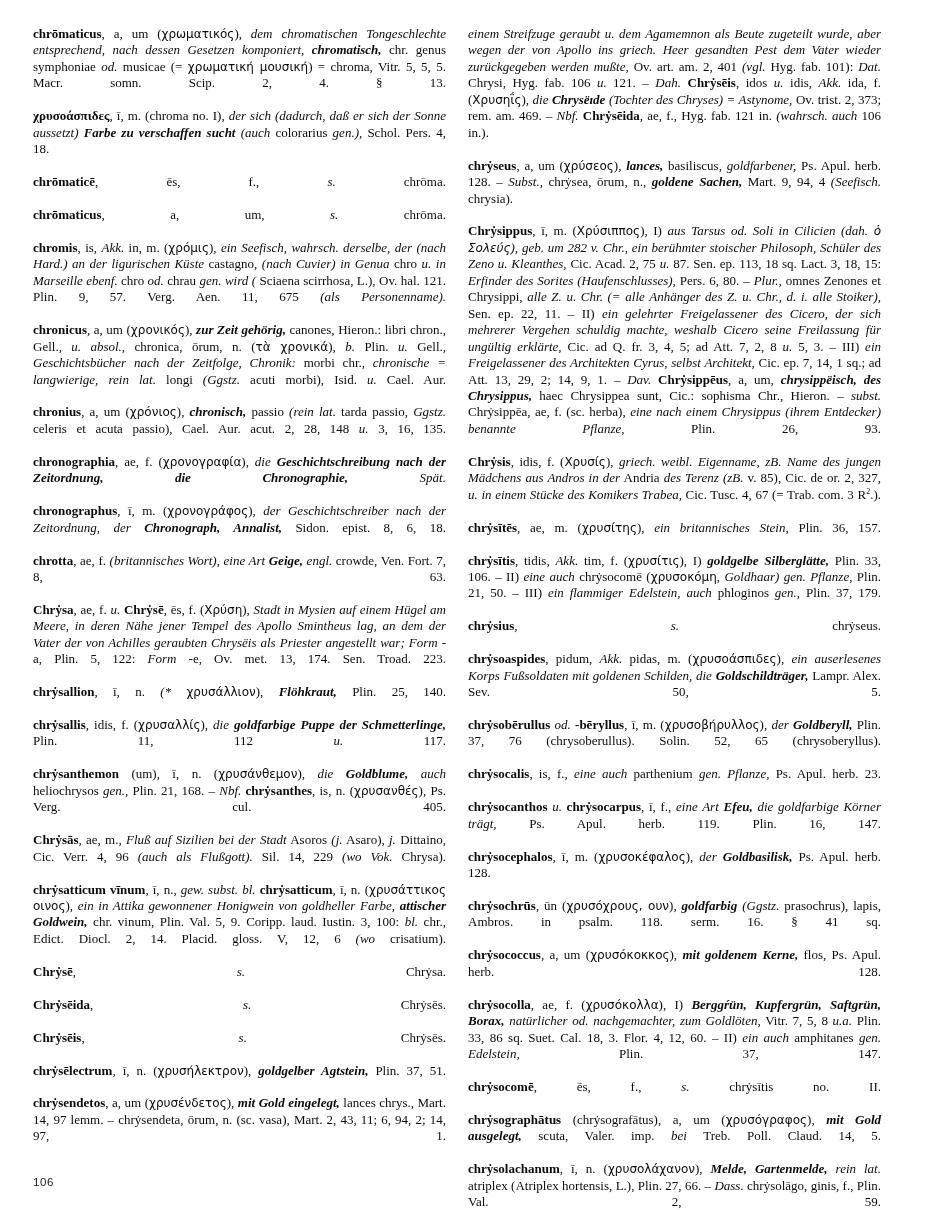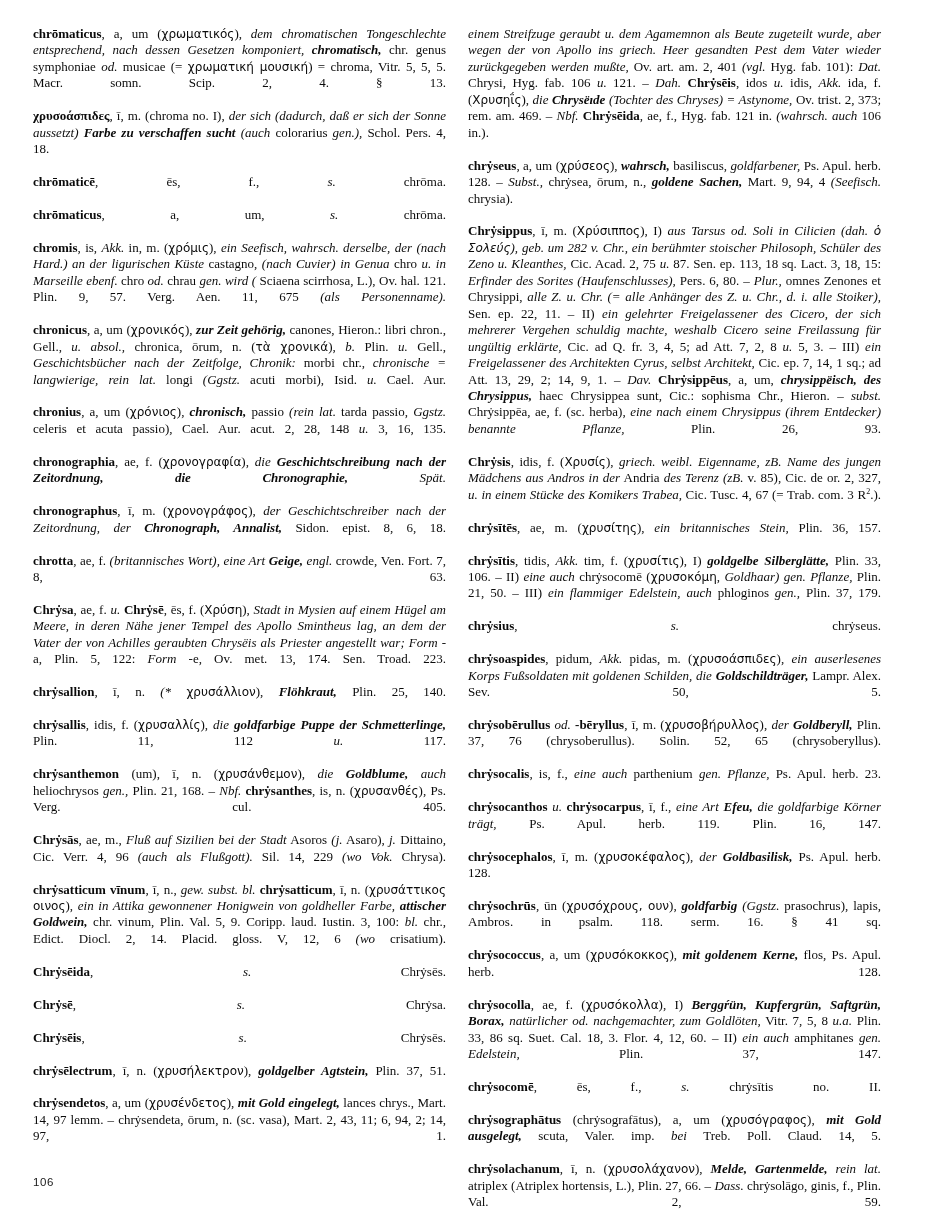--- a/index.html
+++ b/index.html
@@ -111,29 +111,29 @@
         <p class="entry"><span class="hw">chronius</span>, a, um (<span class="gk">χρόνιος</span>), <span class="bi">chronisch,</span> passio <i>(rein lat.</i> tarda passio, <i>Ggstz.</i> celeris et acuta passio), Cael. Aur. acut. 2, 28, 148 <i>u.</i> 3, 16, 135.</p>
         <p class="entry"><span class="hw">chronographia</span>, ae, f. (<span class="gk">χρονογραφία</span>), <i>die</i> <span class="bi">Geschichtschreibung nach der Zeitordnung, die Chronographie,</span> <i>Spät.</i></p>
         <p class="entry"><span class="hw">chronographus</span>, ī, m. (<span class="gk">χρονογράφος</span>), <i>der Geschichtschreiber nach der Zeitordnung, der</i> <span class="bi">Chronograph, Annalist,</span> Sidon. epist. 8, 6, 18.</p>
         <p class="entry"><span class="hw">chrotta</span>, ae, f. <i>(britannisches Wort), eine Art</i> <span class="bi">Geige,</span> <i>engl.</i> crowde, Ven. Fort. 7, 8, 63.</p>
         <p class="entry"><span class="hw">Chrẏsa</span>, ae, f. <i>u.</i> <span class="hw">Chrẏsē</span>, ēs, f. (<span class="gk">Χρύση</span>), <i>Stadt in Mysien auf einem Hügel am Meere, in deren Nähe jener Tempel des Apollo Smintheus lag, an dem der Vater der von Achilles geraubten Chrysëis als Priester angestellt war; Form</i> -a, Plin. 5, 122: <i>Form</i> -e, Ov. met. 13, 174. Sen. Troad. 223.</p>
         <p class="entry"><span class="hw">chrẏsallion</span>, ī, n. <i>(*</i> <span class="gk">χρυσάλλιον</span>), <span class="bi">Flöhkraut,</span> Plin. 25, 140.</p>
         <p class="entry"><span class="hw">chrẏsallis</span>, idis, f. (<span class="gk">χρυσαλλίς</span>), <i>die</i> <span class="bi">goldfarbige Puppe der Schmetterlinge,</span> Plin. 11, 112 <i>u.</i> 117.</p>
         <p class="entry"><span class="hw">chrẏsanthemon</span> (um), ī, n. (<span class="gk">χρυσάνθεμον</span>), <i>die</i> <span class="bi">Goldblume,</span> <i>auch</i> heliochrysos <i>gen.,</i> Plin. 21, 168. – <i>Nbf.</i> <span class="hw">chrẏsanthes</span>, is, n. (<span class="gk">χρυσανθές</span>), Ps. Verg. cul. 405.</p>
         <p class="entry"><span class="hw">Chrẏsās</span>, ae, m., <i>Fluß auf Sizilien bei der Stadt</i> Asoros <i>(j.</i> Asaro), <i>j.</i> Dittaino, Cic. Verr. 4, 96 <i>(auch als Flußgott).</i> Sil. 14, 229 <i>(wo Vok.</i> Chrysa).</p>
         <p class="entry"><span class="hw">chrẏsatticum vīnum</span>, ī, n., <i>gew. subst. bl.</i> <span class="hw">chrẏsatticum</span>, ī, n. (<span class="gk">χρυσάττικος οινος</span>), <i>ein in Attika gewonnener Honigwein von goldheller Farbe,</i> <span class="bi">attischer Goldwein,</span> chr. vinum, Plin. Val. 5, 9. Coripp. laud. Iustin. 3, 100: <i>bl.</i> chr., Edict. Diocl. 2, 14. Placid. gloss. V, 12, 6 <i>(wo</i> crisatium).</p>
+        <p class="entry"><span class="hw">Chrẏsē</span>, <i>s.</i> Chrẏsa.</p>
         <p class="entry"><span class="hw">Chrẏsēida</span>, <i>s.</i> Chrẏsēs.</p>
-        <p class="entry"><span class="hw">Chrẏsē</span>, <i>s.</i> Chrẏsa.</p>
         <p class="entry"><span class="hw">Chrẏsēis</span>, <i>s.</i> Chrẏsēs.</p>
         <p class="entry"><span class="hw">chrẏsēlectrum</span>, ī, n. (<span class="gk">χρυσήλεκτρον</span>), <span class="bi">goldgelber Agtstein,</span> Plin. 37, 51.</p>
         <p class="entry"><span class="hw">chrẏsendetos</span>, a, um (<span class="gk">χρυσένδετος</span>), <span class="bi">mit Gold eingelegt,</span> lances chrys., Mart. 14, 97 lemm. –  chrẏsendeta, ōrum, n. (sc. vasa),  Mart. 2, 43, 11; 6, 94, 2; 14, 97, 1.</p>
       </div>
     <div class="column" id="col-right">
         <p class="entry cont"><i>einem Streifzuge geraubt u. dem Agamemnon als Beute zugeteilt wurde, aber wegen der von Apollo ins griech. Heer gesandten Pest dem Vater wieder zurückgegeben werden mußte,</i> Ov. art. am. 2, 401 <i>(vgl.</i> Hyg. fab. 101): <i>Dat.</i> Chrysi, Hyg. fab. 106 <i>u.</i> 121. – <i>Dah.</i> <span class="hw">Chrẏsēis</span>, idos <i>u.</i> idis, <i>Akk.</i> ida, f. (<span class="gk">Χρυσηΐς</span>), <i>die</i> <span class="bi">Chrysëıde</span> <i>(Tochter des Chryses) = Astynome,</i> Ov. trist. 2, 373; rem. am. 469. – <i>Nbf.</i> <span class="hw">Chrẏsēida</span>, ae, f., Hyg. fab. 121 in. <i>(wahrsch. auch</i> 106 in.).</p>
-        <p class="entry"><span class="hw">chrẏseus</span>, a, um (<span class="gk">χρύσεος</span>), <span class="bi">wahrsch,</span> basiliscus, <i>goldfarbener,</i> Ps. Apul. herb. 128. – <i>Subst.,</i> chrẏsea, ōrum, n., <span class="bi">goldene Sachen,</span> Mart. 9, 94, 4 <i>(Seefisch.</i> chrysia).</p>
+        <p class="entry"><span class="hw">chrẏseus</span>, a, um (<span class="gk">χρύσεος</span>), <span class="bi">lances,</span> basiliscus, <i>goldfarbener,</i> Ps. Apul. herb. 128. – <i>Subst.,</i> chrẏsea, ōrum, n., <span class="bi">goldene Sachen,</span> Mart. 9, 94, 4 <i>(Seefisch.</i> chrysia).</p>
         <p class="entry"><span class="hw">Chrẏsippus</span>, ī, m. (<span class="gk">Χρύσιππος</span>), I) <i>aus Tarsus od. Soli in Cilicien (dah.</i> <span class="gk-i">ὁ Σολεύς</span><i>), geb. um 282 v. Chr., ein berühmter stoischer Philosoph, Schüler des Zeno u. Kleanthes,</i> Cic. Acad. 2, 75 <i>u.</i> 87. Sen. ep. 113, 18 sq. Lact. 3, 18, 15: <i>Erfinder des Sorites (Haufenschlusses),</i> Pers. 6, 80. – <i>Plur.,</i> omnes Zenones et Chrysippi, <i>alle Z. u. Chr. (= alle Anhänger des Z. u. Chr., d. i. alle Stoiker),</i> Sen. ep. 22, 11. – II) <i>ein gelehrter Freigelassener des Cicero, der sich mehrerer Vergehen schuldig machte, weshalb Cicero seine Freilassung für ungültig erklärte,</i> Cic. ad Q. fr. 3, 4, 5; ad Att. 7, 2, 8 <i>u.</i> 5, 3. – III) <i>ein Freigelassener des Architekten Cyrus, selbst Architekt,</i> Cic. ep. 7, 14, 1 sq.; ad Att. 13, 29, 2; 14, 9, 1. – <i>Dav.</i> <span class="hw">Chrẏsippēus</span>, a, um, <span class="bi">chrysippëisch, des Chrysippus,</span> haec Chrysippea sunt, Cic.: sophisma Chr., Hieron. – <i>subst.</i> Chrẏsippēa, ae, f. (sc. herba), <i>eine nach einem Chrysippus (ihrem Entdecker) benannte Pflanze,</i> Plin. 26, 93.</p>
         <p class="entry"><span class="hw">Chrẏsis</span>, idis, f. (<span class="gk">Χρυσίς</span>), <i>griech. weibl. Eigenname, zB. Name des jungen Mädchens aus Andros in der</i> Andria <i>des Terenz (zB.</i> v. 85), Cic. de or. 2, 327, <i>u. in einem Stücke des Komikers Trabea,</i> Cic. Tusc. 4, 67 (= Trab. com. 3 R<sup>2</sup>.).</p>
         <p class="entry"><span class="hw">chrẏsītēs</span>, ae, m. (<span class="gk">χρυσίτης</span>), <i>ein britannisches Stein,</i> Plin. 36, 157.</p>
         <p class="entry"><span class="hw">chrẏsītis</span>, tidis, <i>Akk.</i> tim, f. (<span class="gk">χρυσίτις</span>), I) <span class="bi">goldgelbe Silberglätte,</span> Plin. 33, 106. – II) <i>eine auch</i> chrẏsocomē (<span class="gk">χρυσοκόμη</span>, <i>Goldhaar) gen. Pflanze,</i> Plin. 21, 50. – III) <i>ein flammiger Edelstein, auch</i> phloginos <i>gen.,</i> Plin. 37, 179.</p>
         <p class="entry"><span class="hw">chrẏsius</span>, <i>s.</i> chrẏseus.</p>
         <p class="entry"><span class="hw">chrẏsoaspides</span>, pidum, <i>Akk.</i> pidas, m. (<span class="gk">χρυσοάσπιδες</span>), <i>ein auserlesenes Korps Fußsoldaten mit goldenen Schilden, die</i> <span class="bi">Goldschildträger,</span> Lampr. Alex. Sev. 50, 5.</p>
         <p class="entry"><span class="hw">chrẏsobērullus</span> <i>od.</i> <span class="hw">-bēryllus</span>, ī, m. (<span class="gk">χρυσοβήρυλλος</span>), <i>der</i> <span class="bi">Goldberyll,</span> Plin. 37, 76 (chrysoberullus). Solin. 52, 65 (chrysoberyllus).</p>
         <p class="entry"><span class="hw">chrẏsocalis</span>, is, f., <i>eine auch</i> parthenium <i>gen. Pflanze,</i> Ps. Apul. herb. 23.</p>
         <p class="entry"><span class="hw">chrẏsocanthos</span> <i>u.</i> <span class="hw">chrẏsocarpus</span>, ī, f., <i>eine Art</i> <span class="bi">Efeu,</span> <i>die goldfarbige Körner trägt,</i> Ps. Apul. herb. 119. Plin. 16, 147.</p>
         <p class="entry"><span class="hw">chrẏsocephalos</span>, ī, m. (<span class="gk">χρυσοκέφαλος</span>), <i>der</i> <span class="bi">Goldbasilisk,</span> Ps. Apul. herb. 128.</p>

